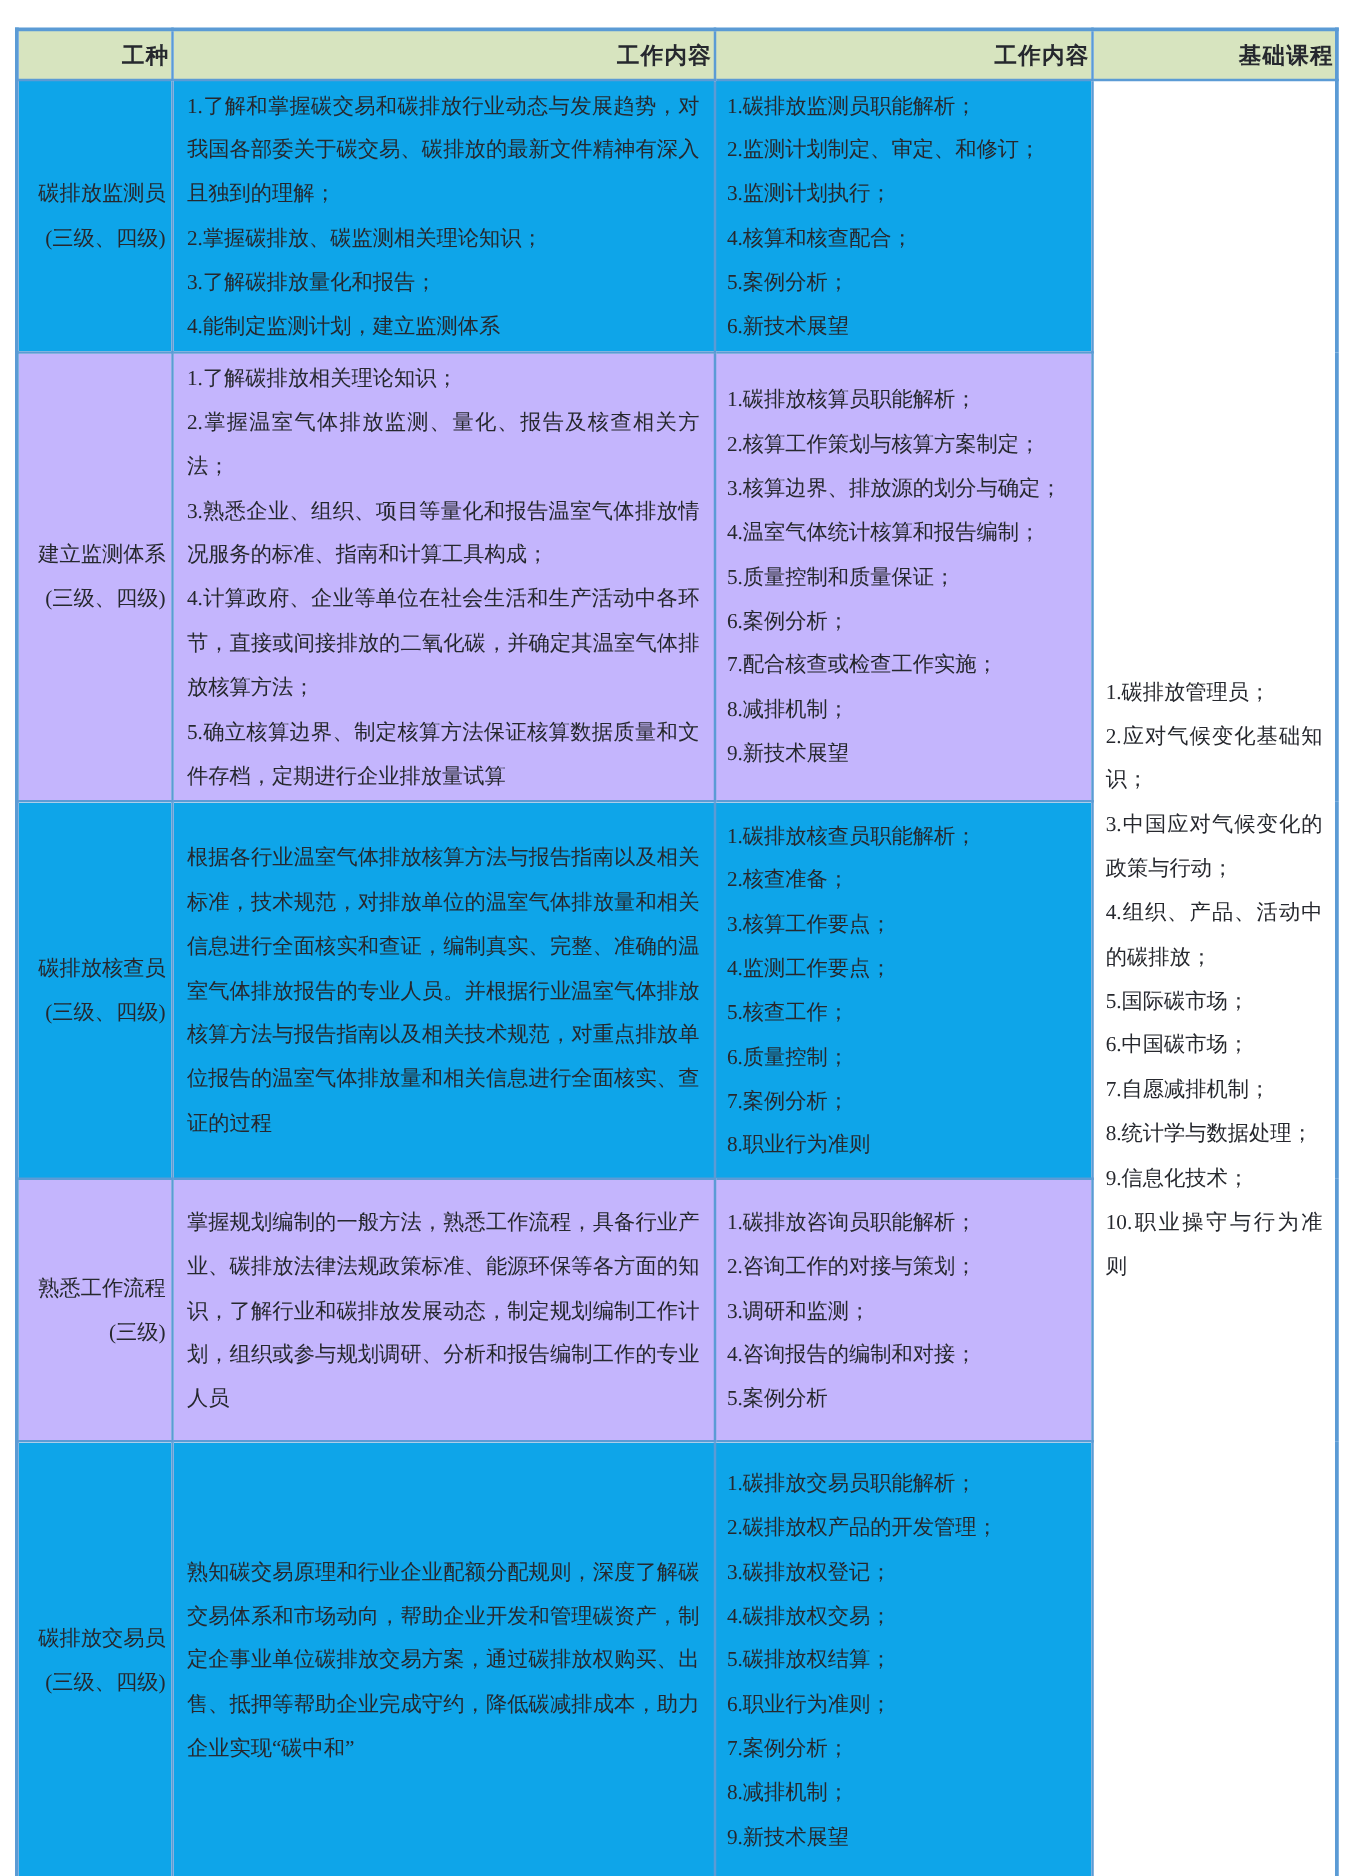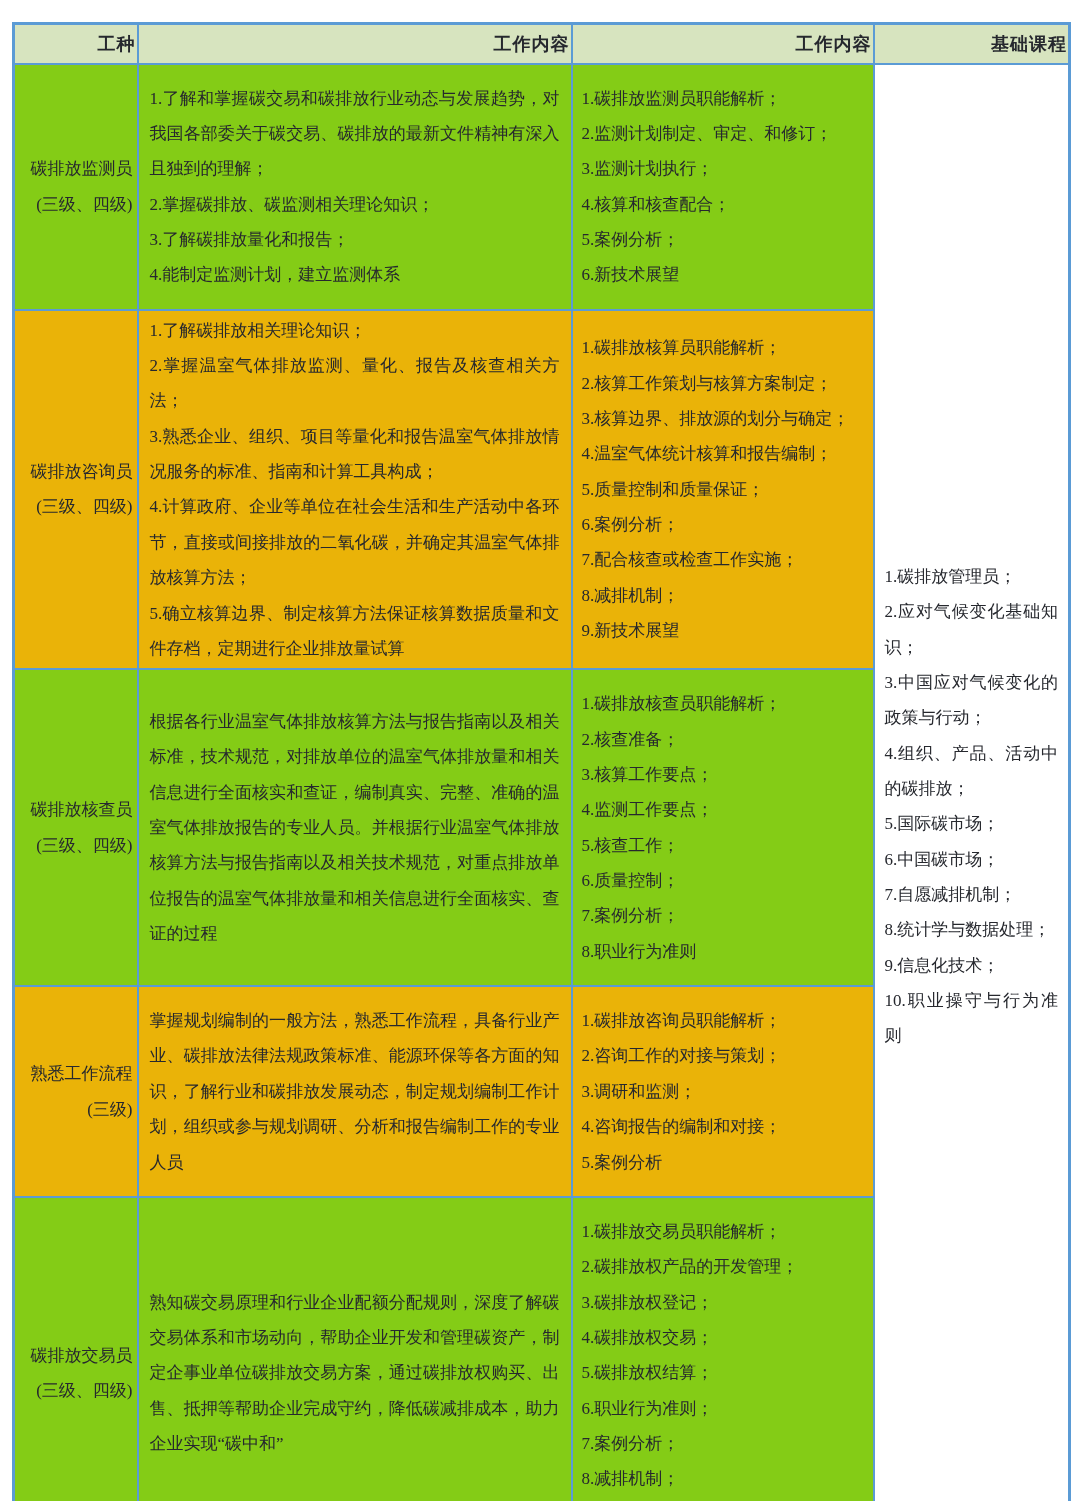--- a/index.html
+++ b/index.html
@@ -20,25 +20,25 @@
     overflow:hidden;
   }
   th{
     height:40px;background:#d7e4bf;
     font-size:18px;font-weight:bold;text-align:right;
     letter-spacing:1px;
   }
   td{font-size:17px;line-height:2.08;}
   tr.r1{height:213px;} tr.r2{height:350px;} tr.r3{height:302px;}
   tr.r4{height:210px;} tr.r5{height:350px;}
-  tr.band-light td.banded{background:#84cc16;}
-  tr.band-green td.banded{background:#eab308;}
+  tr.band-light td.banded{background:#0ea5e9;}
+  tr.band-green td.banded{background:#c4b5fd;}
   td.job{text-align:right;padding:0 4px;}
   td.work{text-align:justify;padding:2px 11px;white-space:pre-line;}
-  td.courses{text-align:left;padding:16px 9px;white-space:pre-line;}
+  td.courses{text-align:left;padding:2px 9px;white-space:pre-line;}
   td.basic{
     background:#ffffff;text-align:justify;
     padding:2px 10px;white-space:pre-line;
   }
   .job-line{display:block;}
 </style>
 </head>
 <body>
 
 <table class="course-table">
@@ -78,21 +78,21 @@
 4.组织、产品、活动中的碳排放；
 5.国际碳市场；
 6.中国碳市场；
 7.自愿减排机制；
 8.统计学与数据处理；
 9.信息化技术；
 10.职业操守与行为准则</td>
     </tr>
     <tr class="r2 band-green">
       <td class="job banded">
-        <span class="job-line">碳排放咨询员</span>
+        <span class="job-line">建立监测体系</span>
         <span class="job-line">(三级、四级)</span>
       </td>
       <td class="work banded">1.了解碳排放相关理论知识；
 2.掌握温室气体排放监测、量化、报告及核查相关方法；
 3.熟悉企业、组织、项目等量化和报告温室气体排放情况服务的标准、指南和计算工具构成；
 4.计算政府、企业等单位在社会生活和生产活动中各环节，直接或间接排放的二氧化碳，并确定其温室气体排放核算方法；
 5.确立核算边界、制定核算方法保证核算数据质量和文件存档，定期进行企业排放量试算</td>
       <td class="courses banded">1.碳排放核算员职能解析；
 2.核算工作策划与核算方案制定；
 3.核算边界、排放源的划分与确定；

